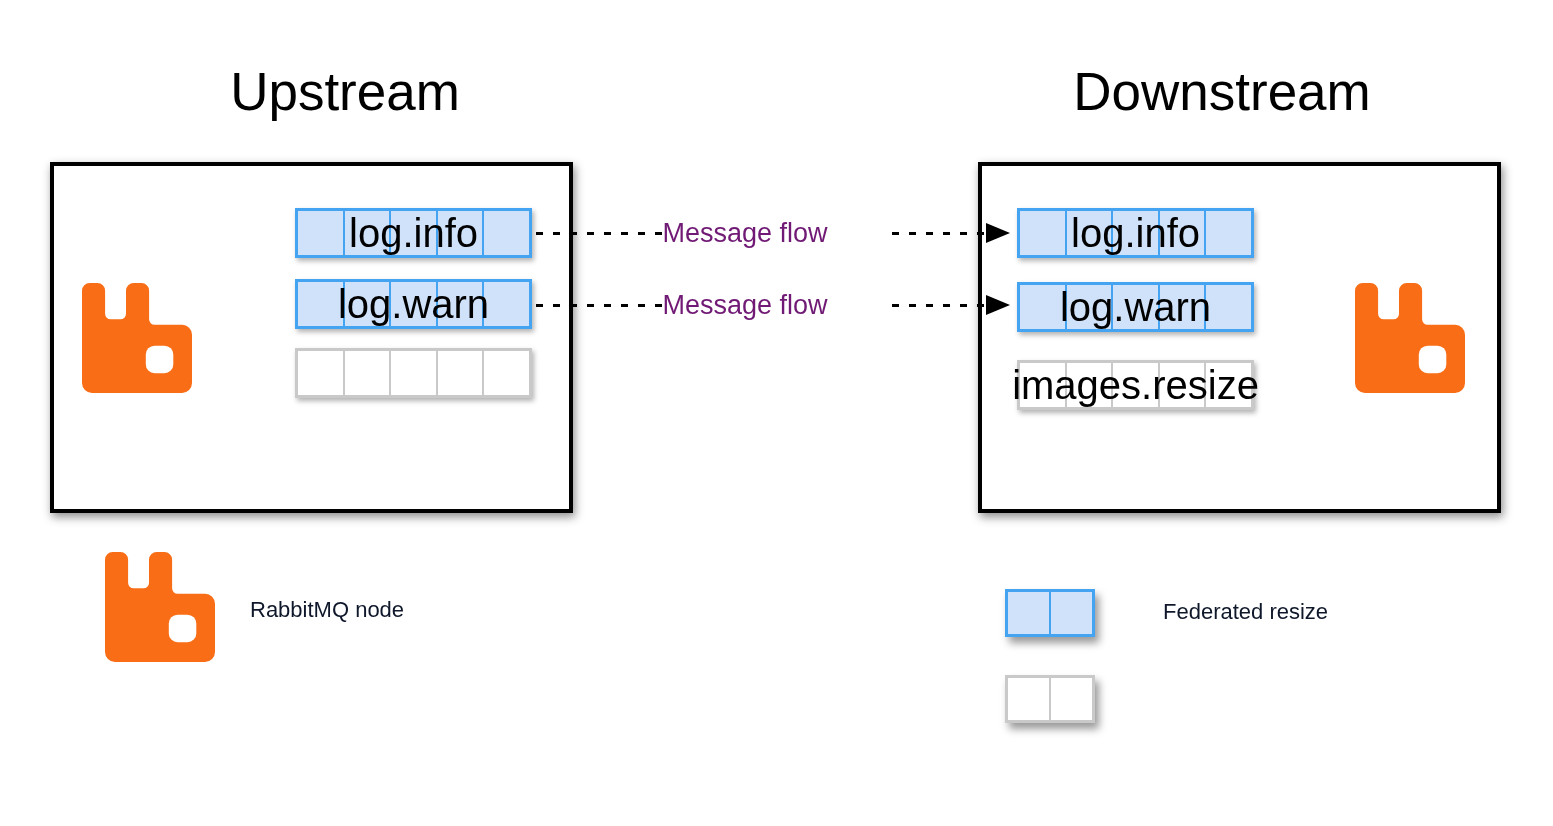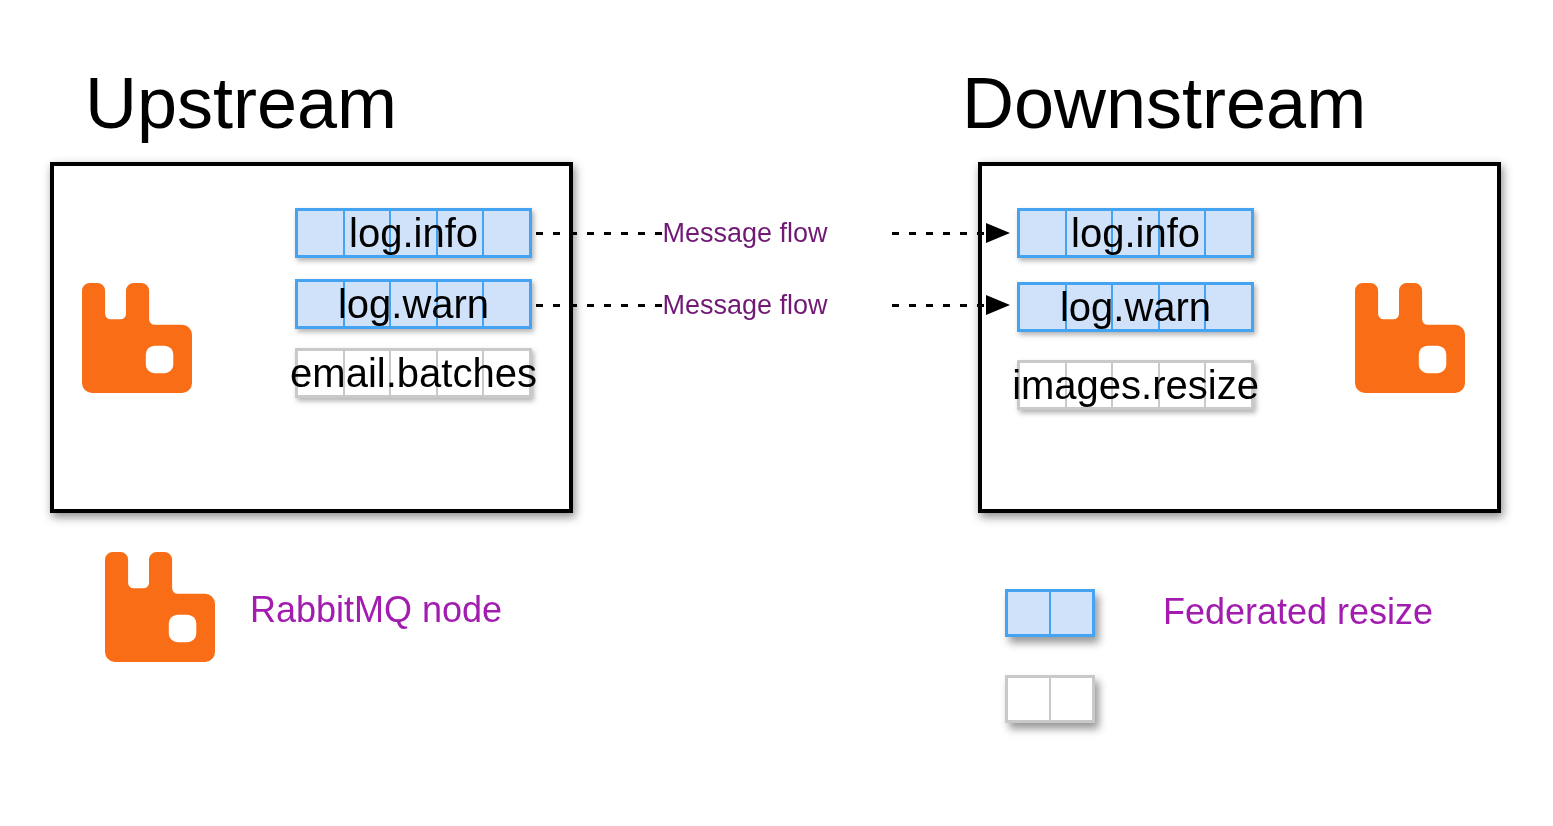--- a/index.html
+++ b/index.html
@@ -11,22 +11,22 @@
     --box-border: #000000;
   }
   * { margin:0; padding:0; box-sizing:border-box; }
   html,body { background:#fff; }
   body { font-family:"Liberation Sans", sans-serif; color:#000; }
   .canvas {
     position:relative; width:1553px; height:826px; background:#fff;
     overflow:hidden;
   }
   .title {
-    position:absolute; top:60px; width:520px; text-align:left;
-    font-size:72px; line-height:1.2; font-weight:400; color:#000;
+    position:absolute; top:60px; width:520px; text-align:center;
+    font-size:53px; line-height:1.2; font-weight:400; color:#000;
   }
   #upstream-title { left:85px; }
   #downstream-title { left:962px; }
 
   .node-box {
     position:absolute; top:162px; width:523px; height:351px;
     background:#fff; border:4px solid var(--box-border);
     box-shadow:2px 4px 9px rgba(0,0,0,0.45);
   }
   #upstream-box { left:50px; }
@@ -81,21 +81,21 @@
   .r1-a { left:536px; top:232px; width:126px; }
   .r1-b { left:892px; top:232px; width:94px; }
   .r1-label { top:214px; }
   .r1-arrow { left:986px; top:223px; }
   .r2-a { left:536px; top:304px; width:126px; }
   .r2-b { left:892px; top:304px; width:94px; }
   .r2-label { top:286px; }
   .r2-arrow { left:986px; top:295px; }
 
   .legend-text {
-    position:absolute; font-size:36px; line-height:36px; white-space:nowrap; color:#a21caf;
+    position:absolute; font-size:22px; line-height:36px; white-space:nowrap; color:#0f172a;
   }
   #legend-node-label { left:250px; top:592px; }
   #legend-fed-label { left:1163px; top:594px; }
   #legend-unfed-label { left:1163px; top:684px; }
 
   .swatch {
     position:absolute; left:1005px; width:90px; height:48px; display:flex;
     box-shadow:4px 6px 8px rgba(0,0,0,0.40);
   }
   .swatch .cell { flex:1 1 0; }
@@ -135,21 +135,20 @@
         <div class="cell"></div>
         <div class="cell"></div>
       <div class="qlabel">log.warn</div>
     </div>
     <div class="queue unfederated up-q3">
       <div class="cell"></div>
         <div class="cell"></div>
         <div class="cell"></div>
         <div class="cell"></div>
         <div class="cell"></div>
-      <div class="qlabel">email.batches</div>
     </div>
   </div>
 
   <div class="node-box" id="downstream-box">
     <div class="queue federated down-q1">
       <div class="cell"></div>
         <div class="cell"></div>
         <div class="cell"></div>
         <div class="cell"></div>
         <div class="cell"></div>

